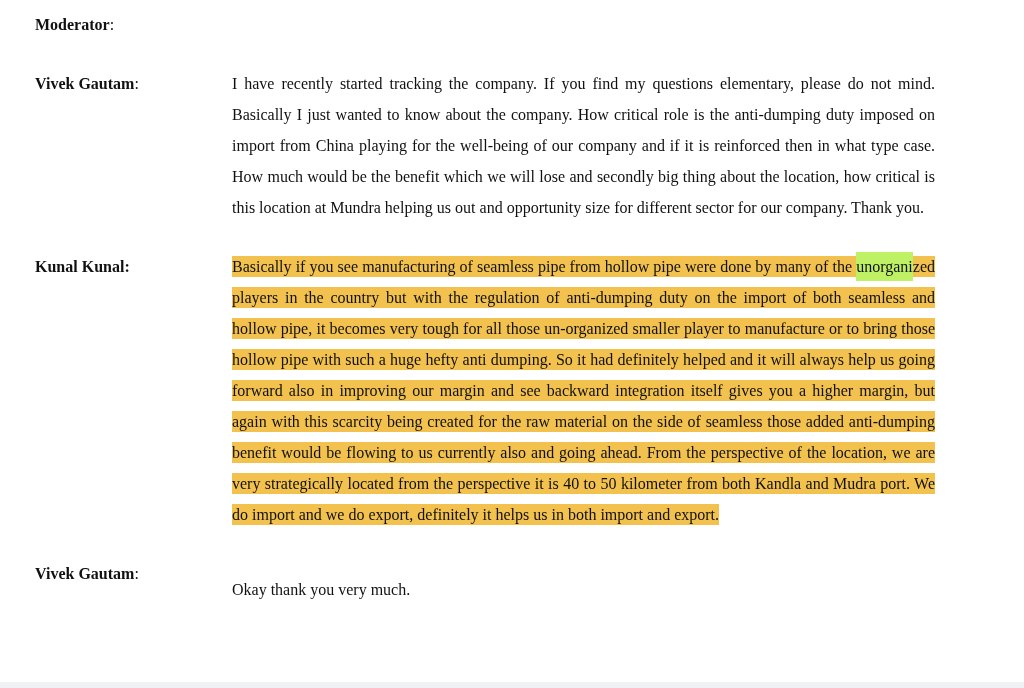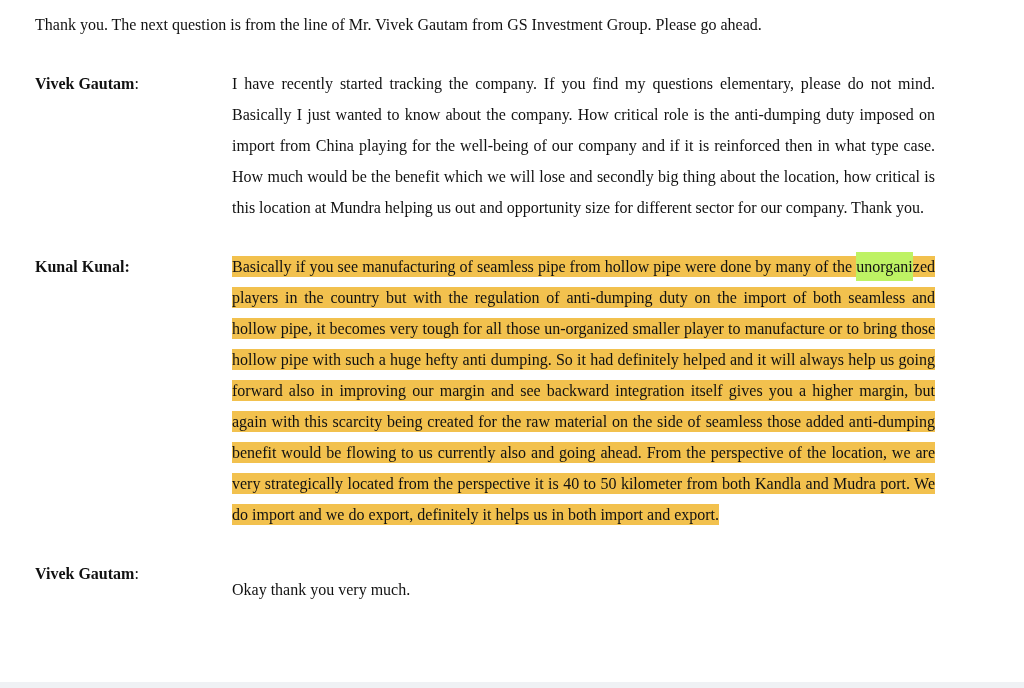--- a/index.html
+++ b/index.html
@@ -64,21 +64,21 @@
     height: 6px;
     background: #eff1f4;
   }
 </style>
 </head>
 <body>
 
 <div class="page">
 
   <div class="row">
-    <div class="text-col">Thank you. The next question is from the line of Mr. Vivek Gautam from GS Investment Group. Please go ahead.</div>
+    <div class="speaker-col"><span>Moderator</span><span class="colon-regular">:</span></div>
   </div>
 
   <div class="row">
     <div class="speaker-col"><span>Vivek Gautam</span><span class="colon-regular">:</span></div>
     <div class="text-col">I have recently started tracking the company. If you find my questions elementary, please do not mind. Basically I just wanted to know about the company. How critical role is the anti-dumping duty imposed on import from China playing for the well-being of our company and if it is reinforced then in what type case. How much would be the benefit which we will lose and secondly big thing about the location, how critical is this location at Mundra helping us out and opportunity size for different sector for our company. Thank you.</div>
   </div>
 
   <div class="row">
     <div class="speaker-col"><span>Kunal Kunal</span><span>:</span></div>
     <div class="text-col"><span class="hl">Basically if you see manufacturing of seamless pipe from hollow pipe were done by many of the </span><span class="hl-word">unorgani</span><span class="hl">zed players in the country but with the regulation of anti-dumping duty on the import of both seamless and hollow pipe, it becomes very tough for all those un-organized smaller player to manufacture or to bring those hollow pipe with such a huge hefty anti dumping. So it had definitely helped and it will always help us going forward also in improving our margin and see backward integration itself gives you a higher margin, but again with this scarcity being created for the raw material on the side of seamless those added anti-dumping benefit would be flowing to us currently also and going ahead. From the perspective of the location, we are very strategically located from the perspective it is 40 to 50 kilometer from both Kandla and Mudra port. We do import and we do export, definitely it helps us in both import and export.</span></div>

